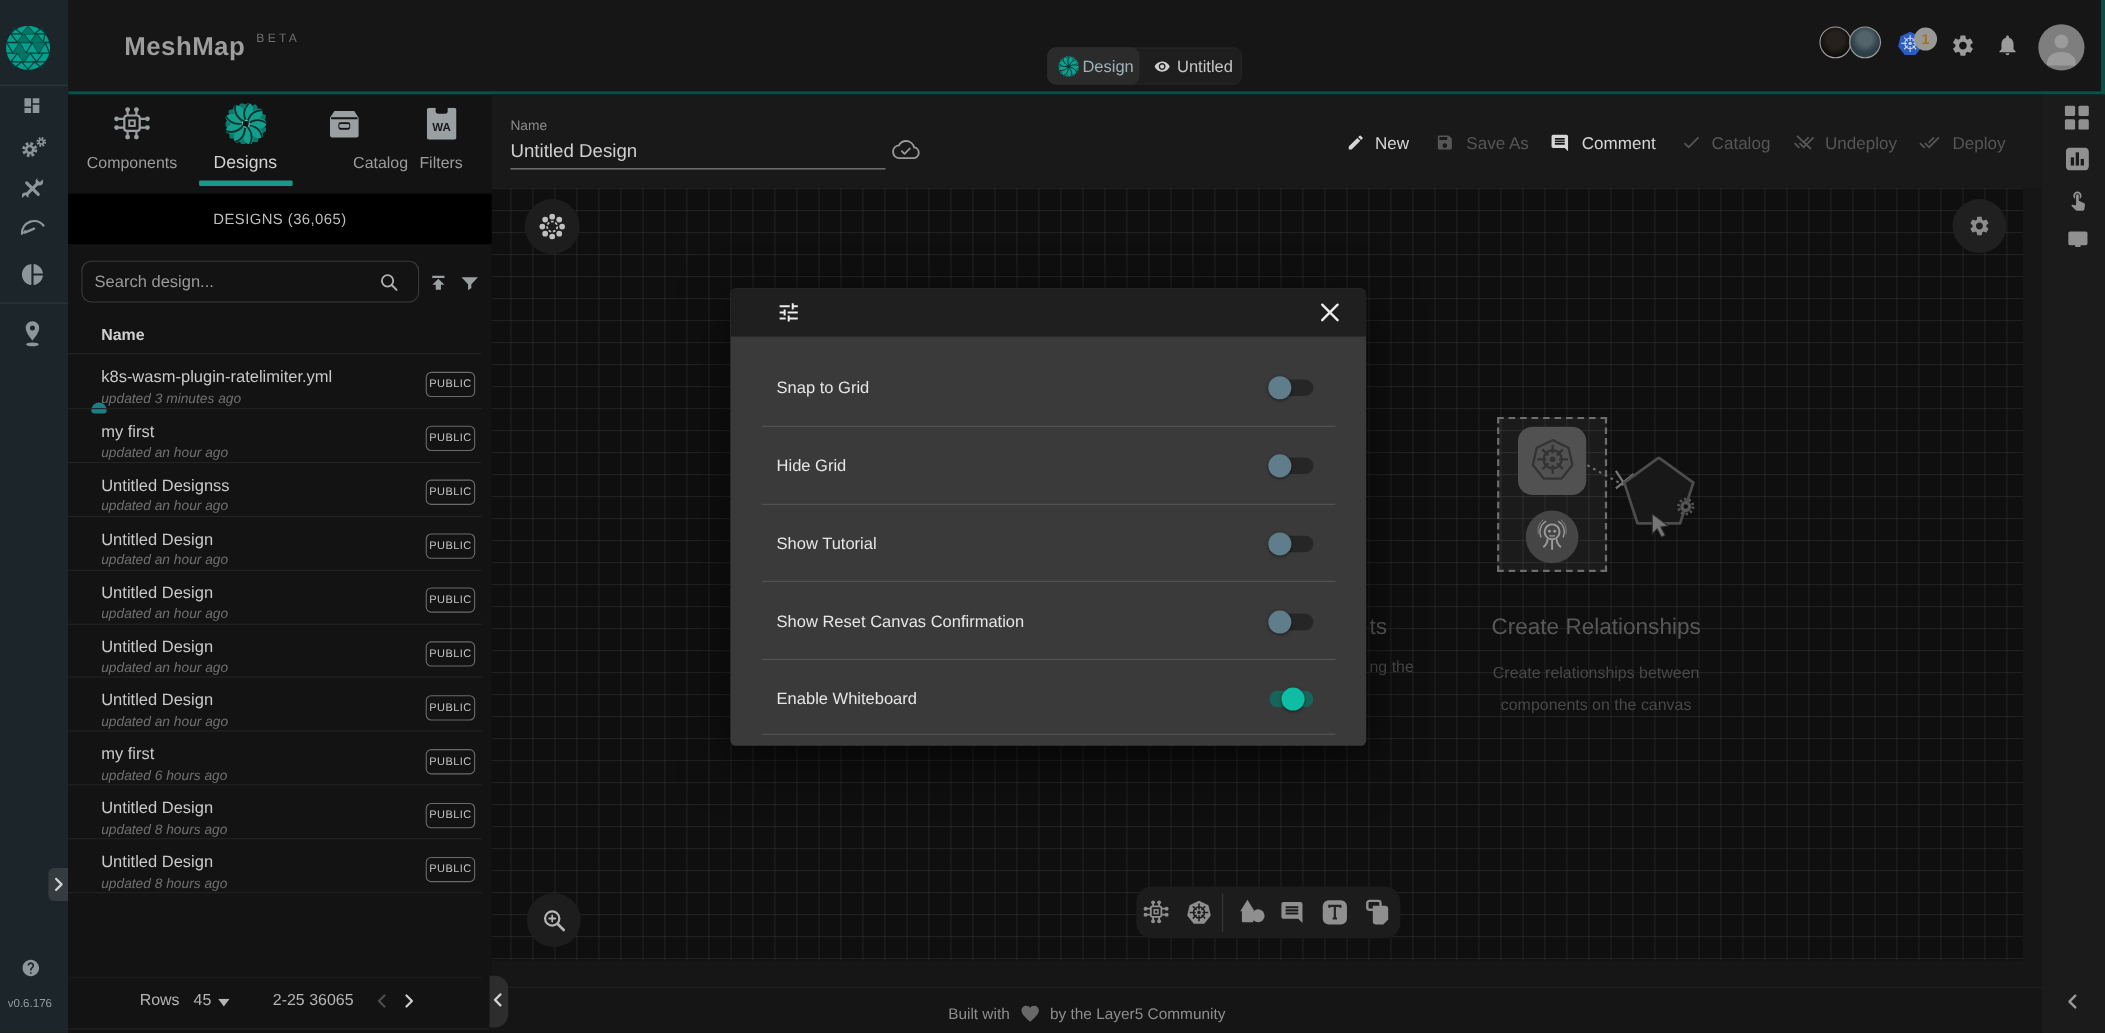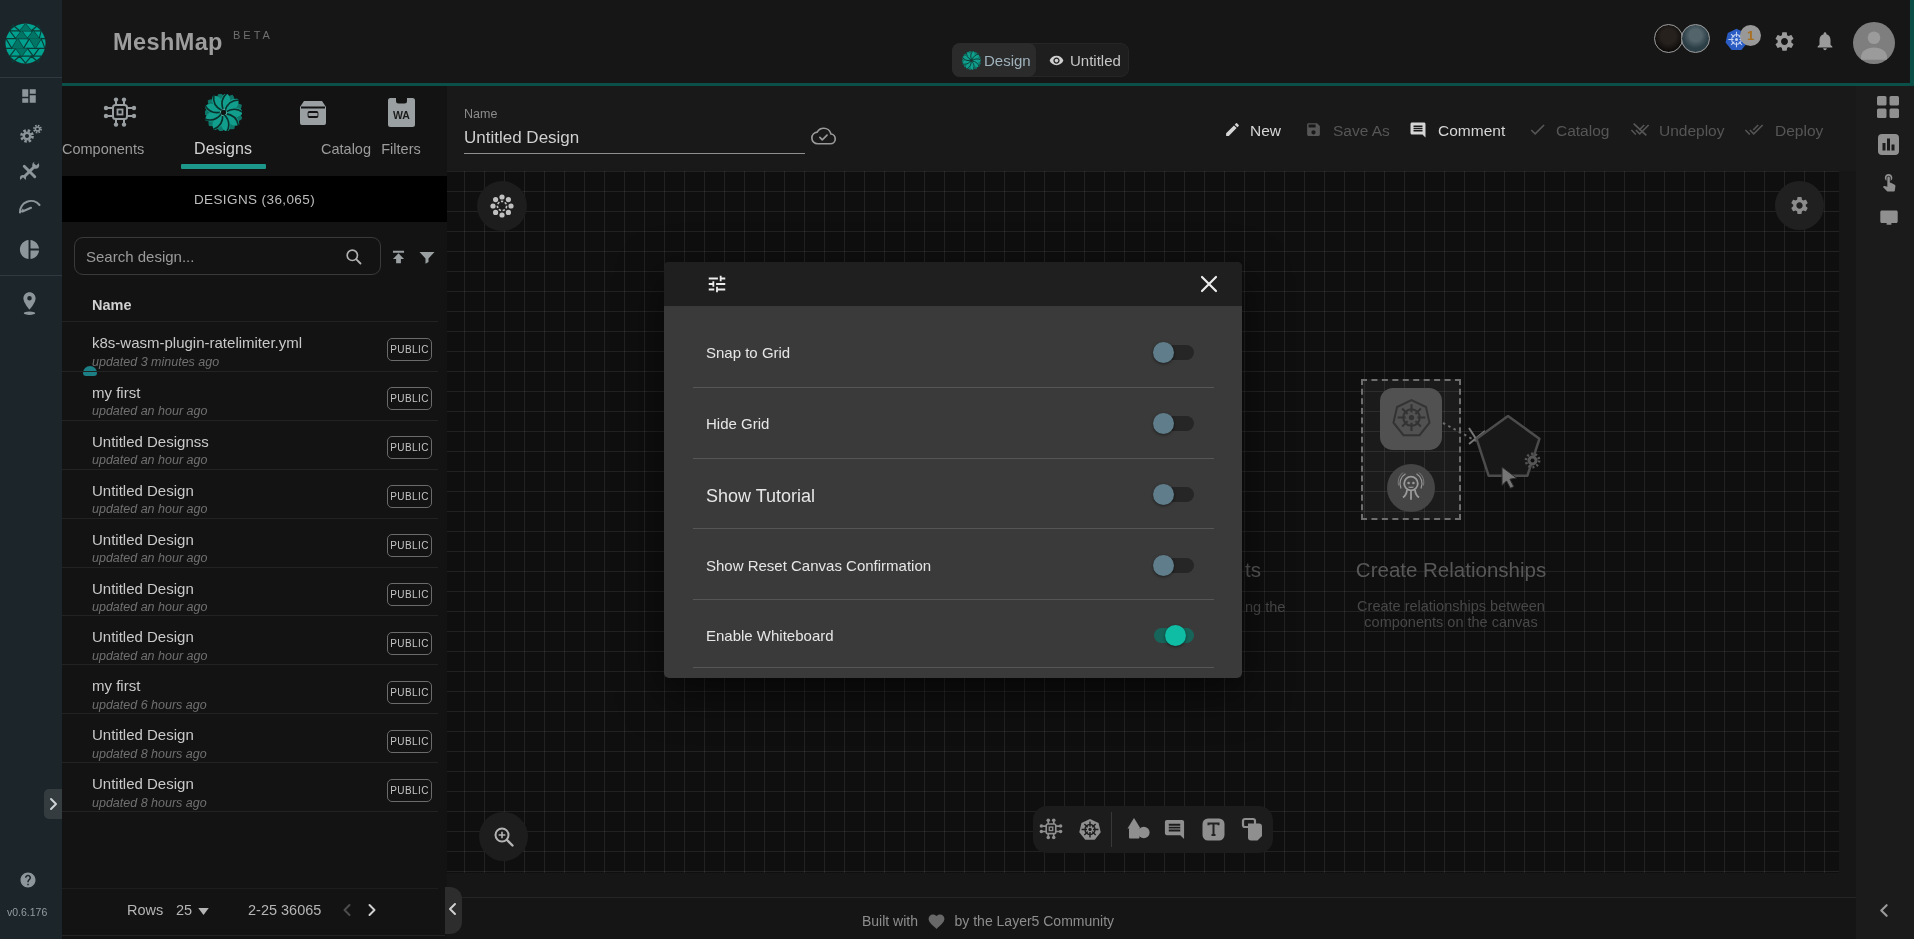--- a/index.html
+++ b/index.html
@@ -283,21 +283,21 @@
 </svg>
 <svg class="ic" style="left:1524px;top:452px" width="17" height="17" viewBox="0 0 17 17">
 <circle cx="8.5" cy="8.5" r="5" fill="#555"></circle>
 <circle cx="8.5" cy="8.5" r="6.6" fill="none" stroke="#555" stroke-width="2.6" stroke-dasharray="2 2.2"></circle>
 <circle cx="8.5" cy="8.5" r="2" fill="#0f0f0f"></circle>
 </svg>
 <svg class="ic" style="left:1500px;top:466px" width="22" height="24" viewBox="0 0 22 24">
 <path d="M2 1l14.5 11-6.6 1.2 3.9 7.3-3.4 1.8-3.9-7.4L2 19.5z" fill="#757575" stroke="#2a2a2a" stroke-width="1"></path>
 </svg>
 <div class="abs" style="left:1281px;top:558px;width:340px;text-align:center;font-size:20.5px;color:#585858">Create Relationships</div>
-<div class="abs" style="left:1281px;top:598px;width:340px;text-align:center;font-size:14.5px;color:#484848;line-height:16px">Create relationships between<br>components on the canvas</div>
+<div class="abs" style="left:1281px;top:598px;width:340px;text-align:center;font-size:14.5px;color:#484848;line-height:29px">Create relationships between<br>components on the canvas</div>
 <div class="abs" style="left:1245px;top:558px;font-size:20.5px;color:#585858">ts</div>
 <div class="abs" style="left:1245px;top:599px;font-size:14.5px;color:#484848">ng the</div>
 
 <div class="abs" style="left:1033px;top:806px;width:240px;height:47px;border-radius:14px;background:#1c1c1c"></div>
 <svg class="ic" style="left:1038px;top:817px" width="26" height="25" viewBox="0 0 38 34">
 <g stroke="#8f8f8f" stroke-width="2.4" fill="none">
 <rect x="12" y="9" width="14" height="14" rx="2.5"></rect>
 <rect x="16.5" y="13.5" width="5" height="5" stroke-width="2"></rect>
 <path d="M12 12H7M12 20H7M26 12h5M26 20h5M15 9V5M23 9V5M15 23v4M23 23v4"></path>
 </g>
@@ -384,21 +384,21 @@
 <circle cx="5" cy="12" r="2.2"></circle>
       <circle cx="5" cy="20" r="2.2"></circle>
       <circle cx="33" cy="12" r="2.2"></circle>
       <circle cx="33" cy="20" r="2.2"></circle>
 <circle cx="15" cy="3.6" r="2.2"></circle>
       <circle cx="23" cy="3.6" r="2.2"></circle>
       <circle cx="15" cy="28.6" r="2.2"></circle>
       <circle cx="23" cy="28.6" r="2.2"></circle>
 </g>
   </svg>
-<div class="abs" style="left:62px;top:141px;width:116px;text-align:left;font-size:14.5px;color:#9c9c9c">Components</div>
+<div class="abs" style="left:62px;top:141px;width:116px;text-align:center;font-size:14.5px;color:#9c9c9c">Components</div>
 <div class="abs" style="left:205px;top:94px;width:36px;height:36px">
     <svg width="37" height="37" viewBox="-18.5 -18.5 37 37">
       <g fill="#0d7669" transform="rotate(20)">
         <use href="#pw"></use>
       </g>
       <g fill="#129e8c">
         <use href="#pw"></use>
       </g>
       <g stroke="#0b2f2b" transform="rotate(8)">
         <use href="#pwsep"></use>
@@ -482,21 +482,21 @@
 <div class="rsub" style="top:747px">updated 8 hours ago</div>
 <div class="chip" style="top:730px">PUBLIC</div>
 <div class="rdiv" style="top:762px"></div>
 <div class="rname" style="top:775px">Untitled Design</div>
 <div class="rsub" style="top:796px">updated 8 hours ago</div>
 <div class="chip" style="top:779px">PUBLIC</div>
 <div class="rdiv" style="top:811px"></div>
 <div class="abs" style="left:62px;top:888px;width:376px;height:1px;background:#1d1d1d"></div>
 
 <div class="abs" style="left:127px;top:902px;font-size:14.5px;color:#b5b5b5">Rows</div>
-<div class="abs" style="left:176px;top:902px;font-size:14.5px;color:#b5b5b5">25</div>
+<div class="abs" style="left:176px;top:902px;font-size:14.5px;color:#b5b5b5">45</div>
 <svg class="ic" style="left:198px;top:908px" width="11" height="7" viewBox="0 0 12 8">
     <path fill="#b5b5b5" d="M0 0h12L6 8z"></path>
   </svg>
 <div class="abs" style="left:248px;top:902px;font-size:14.5px;color:#b5b5b5">2-25 36065</div>
 <svg class="ic" style="left:341px;top:903px" width="12" height="14" viewBox="0 0 10 14">
     <path d="M7.5 2L2.5 7l5 5" stroke="#4d4d4d" stroke-width="2" fill="none" stroke-linecap="round" stroke-linejoin="round"></path>
   </svg>
 <svg class="ic" style="left:366px;top:903px" width="12" height="14" viewBox="0 0 10 14">
     <path d="M2.5 2l5 5-5 5" stroke="#d0d0d0" stroke-width="2" fill="none" stroke-linecap="round" stroke-linejoin="round"></path>
   </svg>
@@ -519,21 +519,21 @@
 <div style="position:absolute;left:42px;top:82px;font-size:15px;color:#e6e6e6">Snap to Grid</div>
 <div style="position:absolute;left:490px;top:83px;width:40px;height:15px;border-radius:8px;background:#262626"></div>
 <div style="position:absolute;left:489px;top:80px;width:21px;height:21px;border-radius:50%;background:#5f7d8a;box-shadow:0 1px 3px rgba(0,0,0,.5)"></div>
 <div style="position:absolute;left:29px;top:125px;width:521px;height:1px;background:#565656"></div>
 
 <div style="position:absolute;left:42px;top:153px;font-size:15px;color:#e6e6e6">Hide Grid</div>
 <div style="position:absolute;left:490px;top:154px;width:40px;height:15px;border-radius:8px;background:#262626"></div>
 <div style="position:absolute;left:489px;top:151px;width:21px;height:21px;border-radius:50%;background:#5f7d8a;box-shadow:0 1px 3px rgba(0,0,0,.5)"></div>
 <div style="position:absolute;left:29px;top:196px;width:521px;height:1px;background:#565656"></div>
 
-<div style="position:absolute;left:42px;top:224px;font-size:18px;color:#e6e6e6">Show Tutorial</div>
+<div style="position:absolute;left:42px;top:224px;font-size:15px;color:#e6e6e6">Show Tutorial</div>
 <div style="position:absolute;left:490px;top:225px;width:40px;height:15px;border-radius:8px;background:#262626"></div>
 <div style="position:absolute;left:489px;top:222px;width:21px;height:21px;border-radius:50%;background:#5f7d8a;box-shadow:0 1px 3px rgba(0,0,0,.5)"></div>
 <div style="position:absolute;left:29px;top:266px;width:521px;height:1px;background:#565656"></div>
 
 <div style="position:absolute;left:42px;top:295px;font-size:15px;color:#e6e6e6">Show Reset Canvas Confirmation</div>
 <div style="position:absolute;left:490px;top:296px;width:40px;height:15px;border-radius:8px;background:#262626"></div>
 <div style="position:absolute;left:489px;top:293px;width:21px;height:21px;border-radius:50%;background:#5f7d8a;box-shadow:0 1px 3px rgba(0,0,0,.5)"></div>
 <div style="position:absolute;left:29px;top:337px;width:521px;height:1px;background:#565656"></div>
 
 <div style="position:absolute;left:42px;top:365px;font-size:15px;color:#e6e6e6">Enable Whiteboard</div>

